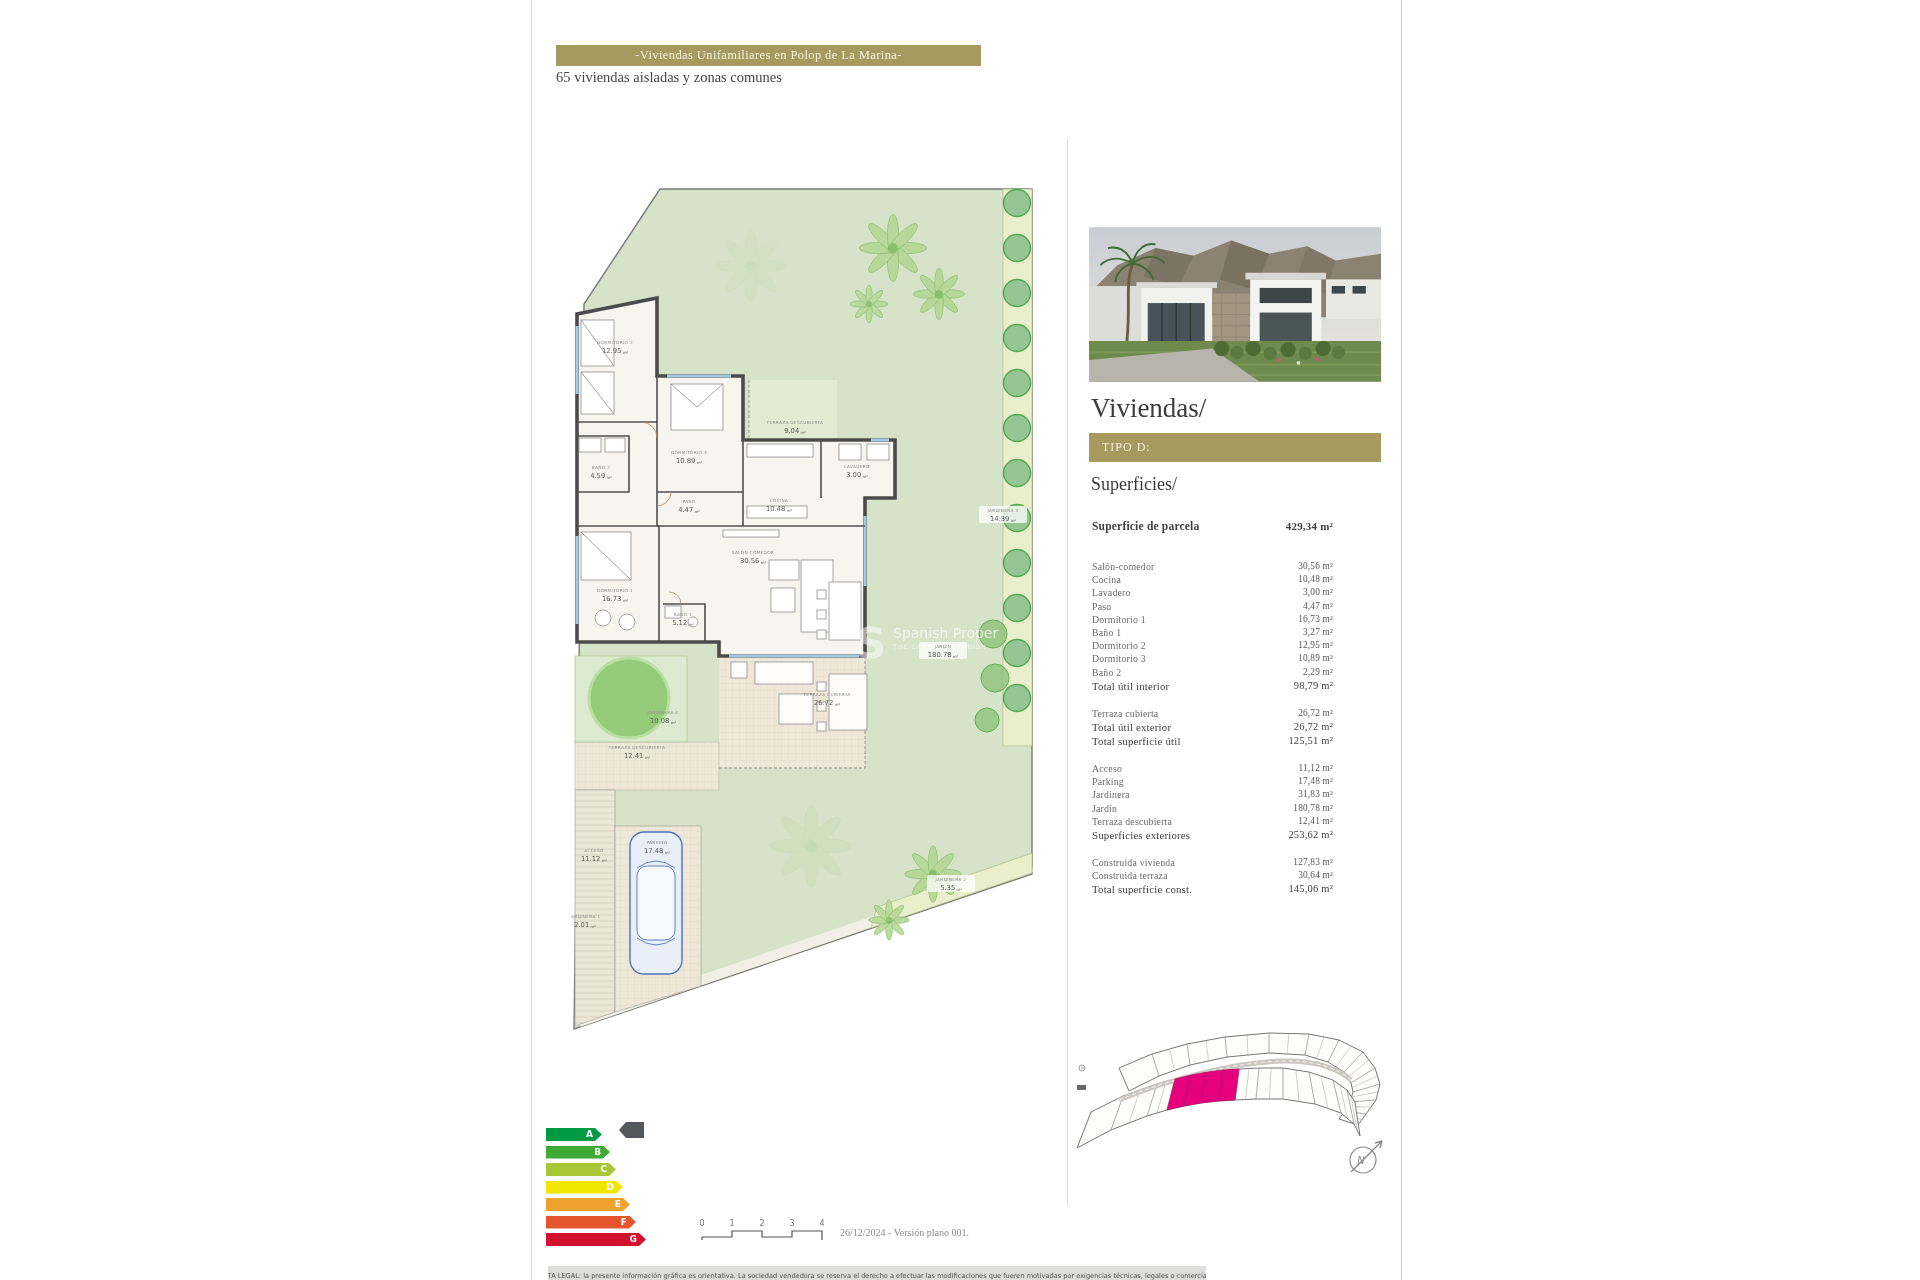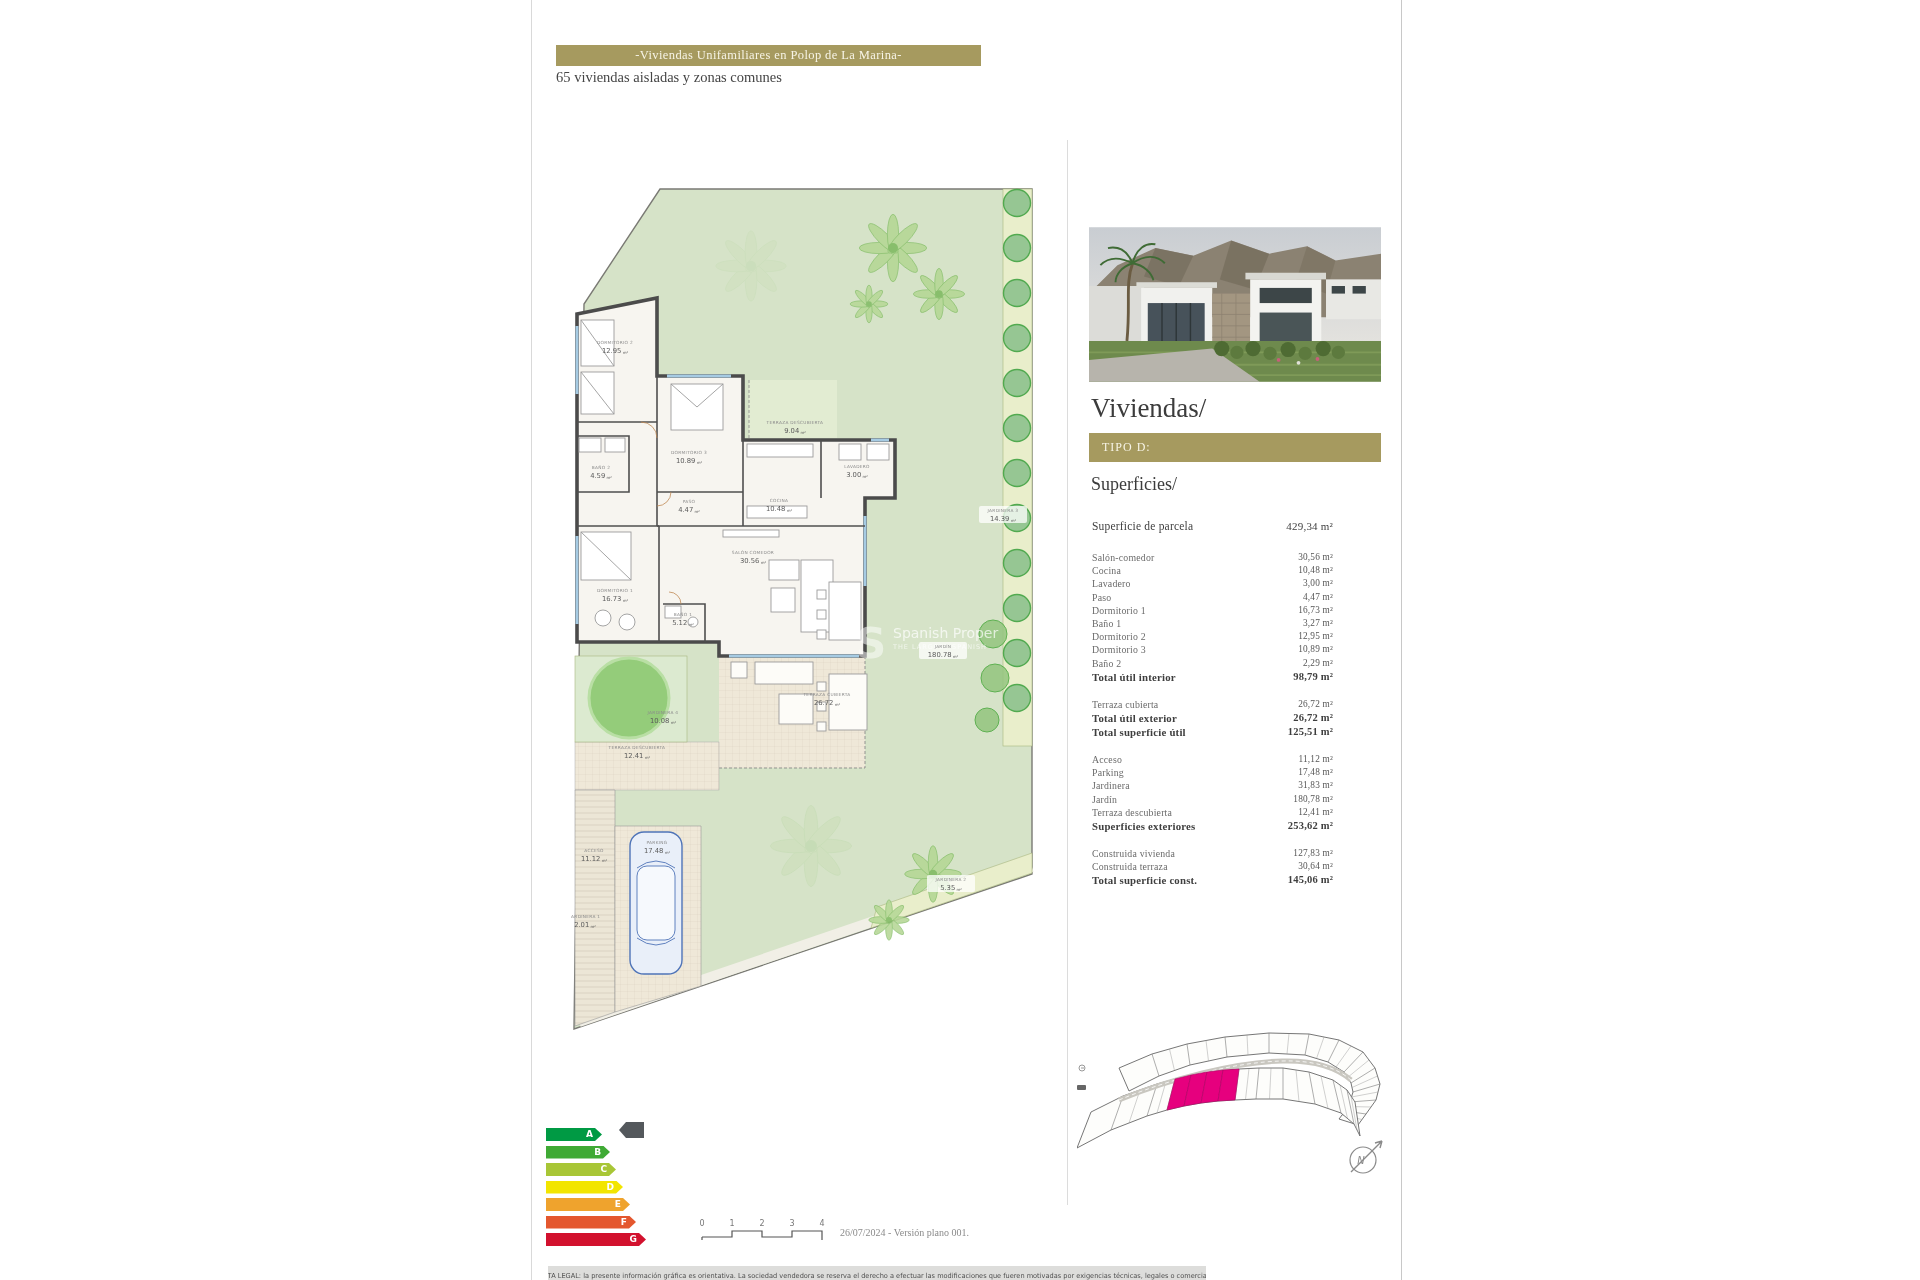--- a/index.html
+++ b/index.html
@@ -11,23 +11,23 @@
   .hdr-bar span{color:#f7f4e6;font-size:12.5px;letter-spacing:.4px;}
   .hdr-sub{position:absolute;left:556px;top:69px;font-size:14.5px;color:#454545;}
   .viv-title{position:absolute;left:1091px;top:393px;font-size:27px;color:#3c3c3c;}
   .sup-title{position:absolute;left:1091px;top:474px;font-size:18px;color:#3c3c3c;}
   .tipo-bar{position:absolute;left:1089px;top:433px;width:292px;height:29px;background:#a69a5f;
             display:flex;align-items:center;}
   .tipo-bar span{color:#f7f4e6;font-size:12px;letter-spacing:1px;padding-left:13px;}
   .surfaces{position:absolute;left:1092px;top:518px;width:241px;}
   .trow{display:flex;justify-content:space-between;font-size:9.8px;line-height:13.2px;color:#6a6a6a;letter-spacing:.2px;}
   .trow .val{font-size:9.3px;color:#555;}
-  .trow.b{font-weight:bold;font-size:10.8px;line-height:14px;color:#3e3e3e;}
+  .trow.b{font-weight:normal;font-size:10.8px;line-height:14px;color:#3e3e3e;}
   .trow.b .val{font-size:10.5px;color:#3e3e3e;}
-  .trow.lead{font-weight:normal;font-size:11.5px;line-height:16px;color:#3e3e3e;margin-bottom:17px;}
+  .trow.lead{font-weight:bold;font-size:11.5px;line-height:16px;color:#3e3e3e;margin-bottom:26px;}
   .trow.lead .val{font-size:11px;color:#3e3e3e;}
   .tgroup + .tgroup{margin-top:14px;}
   svg{display:block;}
   svg text{font-family:"DejaVu Sans",sans-serif;}
   .plan-svg{position:absolute;left:571px;top:186px;}
   .photo-svg{position:absolute;left:1089px;top:224px;}
   .siteplan-svg{position:absolute;left:1077px;top:1028px;}
   .scalebar-svg{position:absolute;left:698px;top:1218px;}
   .date-text{position:absolute;left:840px;top:1227px;font-size:10px;color:#8b8b8b;}
   .energy{position:absolute;left:546px;top:1128px;}
@@ -569,19 +569,19 @@
   <svg class="scalebar-svg" width="140" height="28" viewBox="0 0 140 28">
     <g id="scale-ticks" font-size="8" fill="#777">
         <text x="4" y="8" text-anchor="middle" font-family="Liberation Serif,serif">0</text>
         <text x="34" y="8" text-anchor="middle" font-family="Liberation Serif,serif">1</text>
         <text x="64" y="8" text-anchor="middle" font-family="Liberation Serif,serif">2</text>
         <text x="94" y="8" text-anchor="middle" font-family="Liberation Serif,serif">3</text>
         <text x="124" y="8" text-anchor="middle" font-family="Liberation Serif,serif">4</text>
       </g>
     <path d="M4,22 V19 M4,19 H34 V13 H64 V19 H94 V13 H124 V19 M124,19 V22" stroke="#555" stroke-width="1.2" fill="none"></path>
   </svg>
-  <div class="date-text">26/07/2024 - Versión plano 001.</div>
+  <div class="date-text">26/12/2024 - Versión plano 001.</div>
 
   <div class="legal">
     <span>NOTA LEGAL: la presente información gráfica es orientativa. La sociedad vendedora se reserva el derecho a efectuar las modificaciones que fueren motivadas por exigencias técnicas, legales o comerciales</span>
   </div>
 
 </div>
 
 </body></html>

